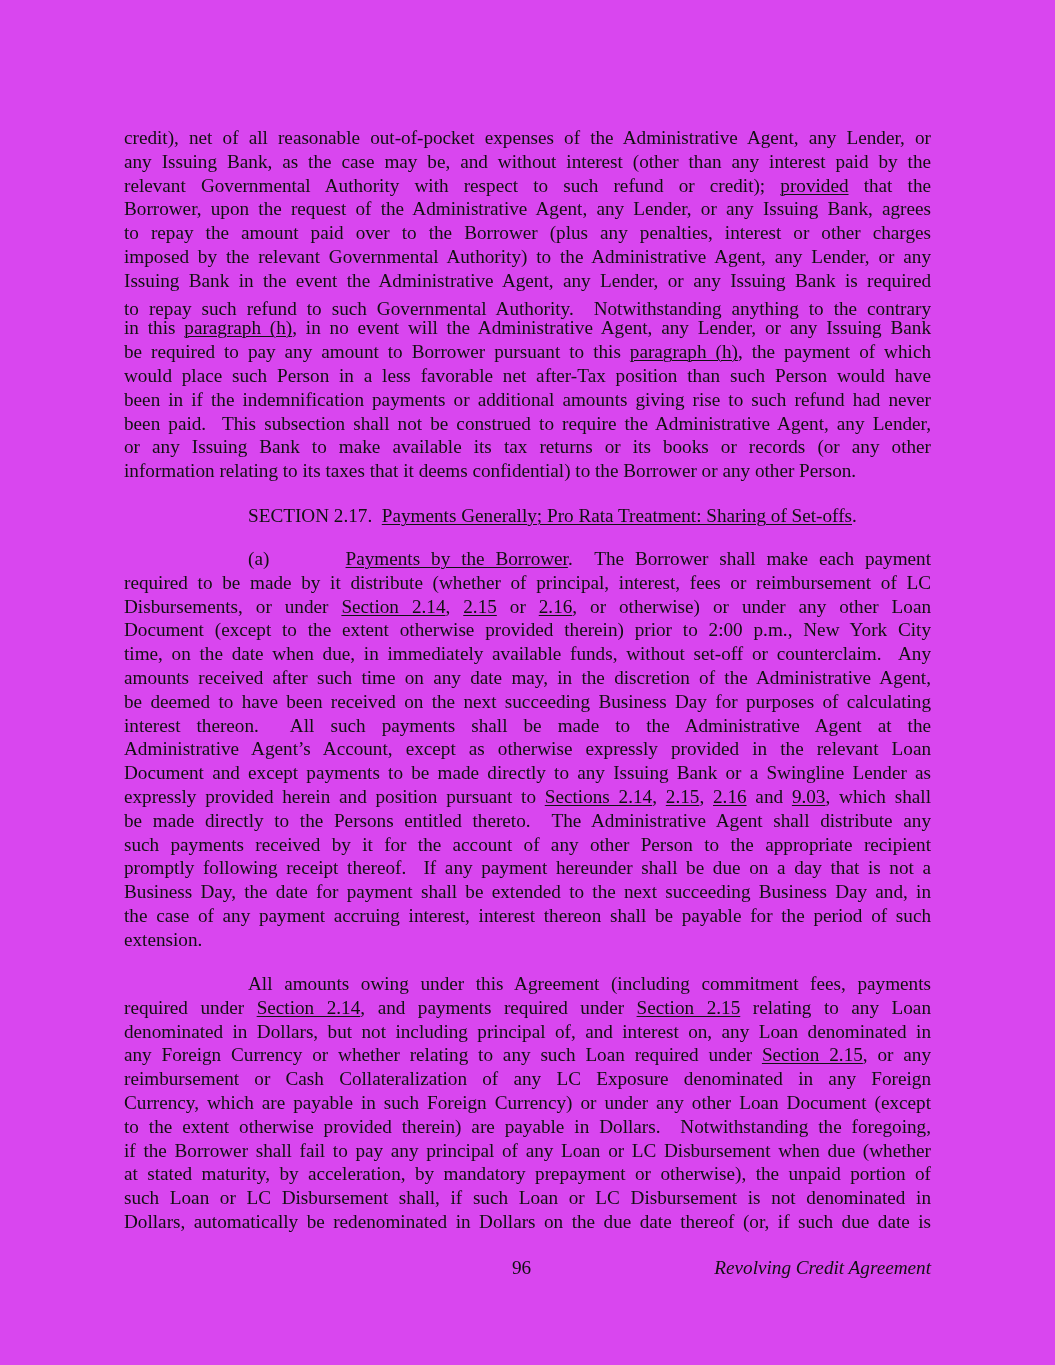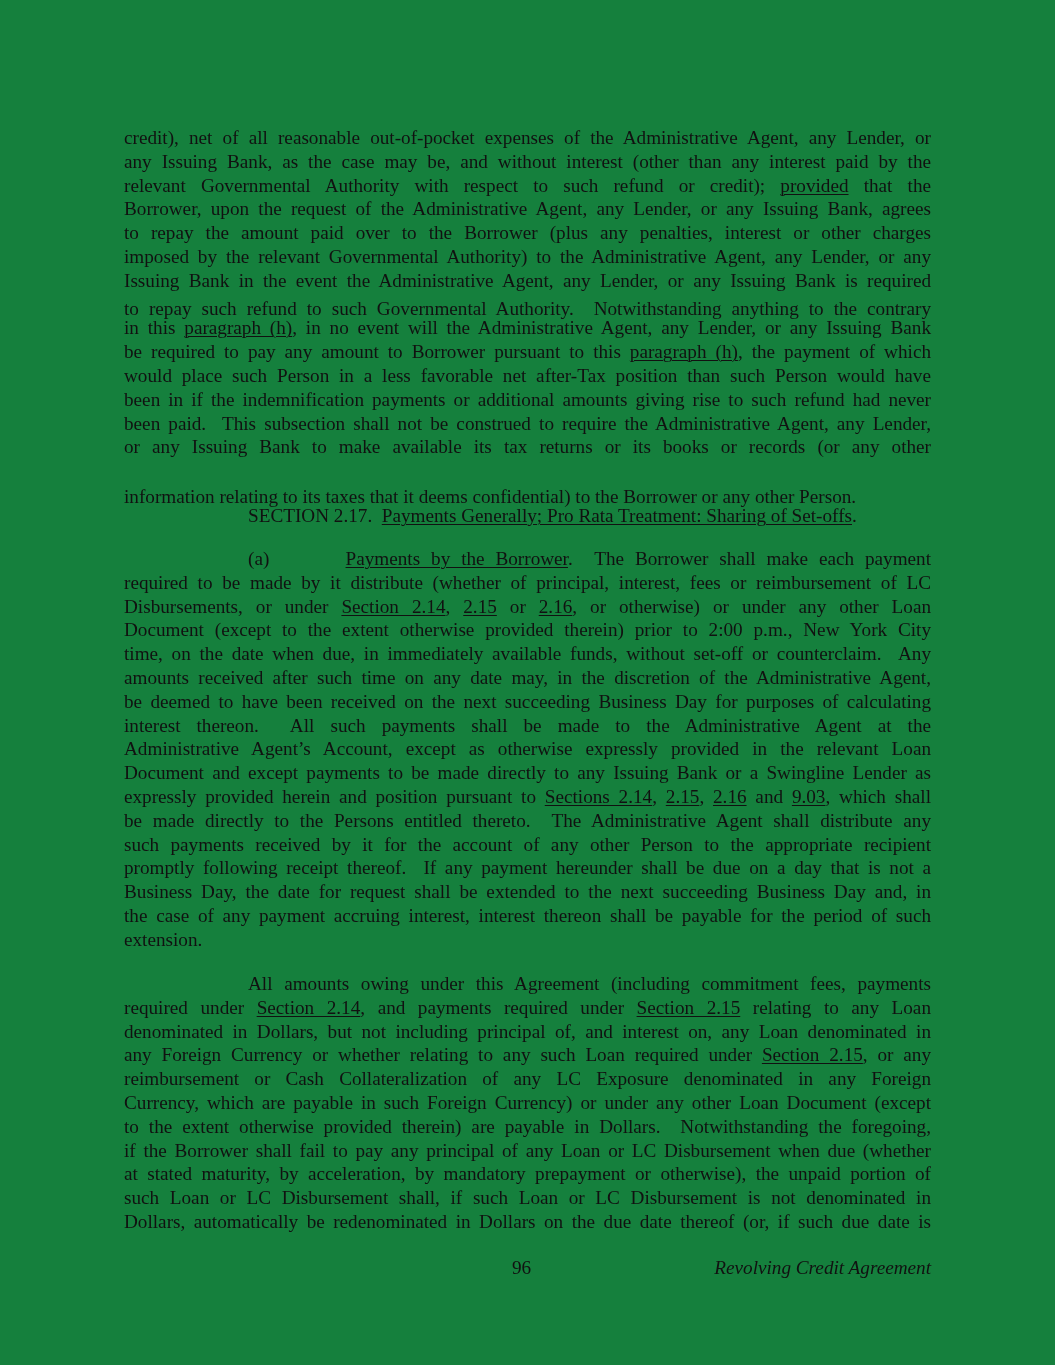--- a/index.html
+++ b/index.html
@@ -1,19 +1,19 @@
 <!DOCTYPE html>
 <html><head>
 <meta charset="utf-8">
 <style>
   html, body { margin: 0; padding: 0; background: #ffffff; }
   body { width: 1055px; height: 1365px; position: relative; overflow: hidden; }
   .page {
     position: absolute; left: 0; top: 0; width: 1055px; height: 1365px;
-    background: #15803d; color: #111111;
+    background: #d946ef; color: #111111;
     font-family: "Liberation Serif", "DejaVu Serif", serif;
     font-size: 19.2px;
   }
   .line {
     position: absolute; left: 124px; width: 807px;
     height: 24px; line-height: 24px;
     white-space: nowrap;
     text-align: justify; text-align-last: justify;
   }
   .line.last { text-align-last: left; }
@@ -33,37 +33,37 @@
       <div class="line" style="top: 221.2px;"><span>to repay the amount paid over to the Borrower (plus any penalties, interest or other charges</span></div>
       <div class="line" style="top: 245px;"><span>imposed by the relevant Governmental Authority) to the Administrative Agent, any Lender, or any</span></div>
       <div class="line" style="top: 268.8px;"><span>Issuing Bank in the event the Administrative Agent, any Lender, or any Issuing Bank is required</span></div>
       <div class="line" style="top: 297px;"><span>to repay such refund to such Governmental Authority.&nbsp; Notwithstanding anything to the contrary</span></div>
       <div class="line" style="top: 316.4px;"><span>in this </span><span class="u">paragraph (h)</span><span>, in no event will the Administrative Agent, any Lender, or any Issuing Bank</span></div>
       <div class="line" style="top: 340.2px;"><span>be required to pay any amount to Borrower pursuant to this </span><span class="u">paragraph (h)</span><span>, the payment of which</span></div>
       <div class="line" style="top: 364px;"><span>would place such Person in a less favorable net after-Tax position than such Person would have</span></div>
       <div class="line" style="top: 387.8px;"><span>been in if the indemnification payments or additional amounts giving rise to such refund had never</span></div>
       <div class="line" style="top: 411.6px;"><span>been paid.&nbsp; This subsection shall not be construed to require the Administrative Agent, any Lender,</span></div>
       <div class="line" style="top: 435.4px;"><span>or any Issuing Bank to make available its tax returns or its books or records (or any other</span></div>
-      <div class="line last" style="top: 459.2px; margin-top: 26px;"><span>information relating to its taxes that it deems confidential) to the Borrower or any other Person.</span></div>
+      <div class="line last" style="top: 459.2px;"><span>information relating to its taxes that it deems confidential) to the Borrower or any other Person.</span></div>
       <div class="line last" style="top: 504px; left: 248px; width: 683px;"><span>SECTION 2.17.&nbsp; </span><span class="u">Payments Generally; Pro Rata Treatment: Sharing of Set-offs</span><span>.</span></div>
       <div class="line" style="top: 547px; left: 248px; width: 683px;"><span>(a)&nbsp;&nbsp;&nbsp;&nbsp;&nbsp;&nbsp;&nbsp;</span><span class="u">Payments by the Borrower</span><span>.&nbsp; The Borrower shall make each payment</span></div>
       <div class="line" style="top: 570.8px;"><span>required to be made by it distribute (whether of principal, interest, fees or reimbursement of LC</span></div>
       <div class="line" style="top: 594.6px;"><span>Disbursements, or under </span><span class="u">Section 2.14</span><span>, </span><span class="u">2.15</span><span> or </span><span class="u">2.16</span><span>, or otherwise) or under any other Loan</span></div>
       <div class="line" style="top: 618.4px; font-family: Liberation Serif, serif;"><span>Document (except to the extent otherwise provided therein) prior to 2:00 p.m., New York City</span></div>
       <div class="line" style="top: 642.2px;"><span>time, on the date when due, in immediately available funds, without set-off or counterclaim.&nbsp; Any</span></div>
       <div class="line" style="top: 666px;"><span>amounts received after such time on any date may, in the discretion of the Administrative Agent,</span></div>
       <div class="line" style="top: 689.8px;"><span>be deemed to have been received on the next succeeding Business Day for purposes of calculating</span></div>
       <div class="line" style="top: 713.6px;"><span>interest thereon.&nbsp; All such payments shall be made to the Administrative Agent at the</span></div>
       <div class="line" style="top: 737.4px;"><span>Administrative Agent’s Account, except as otherwise expressly provided in the relevant Loan</span></div>
       <div class="line" style="top: 761.2px;"><span>Document and except payments to be made directly to any Issuing Bank or a Swingline Lender as</span></div>
       <div class="line" style="top: 785px;"><span>expressly provided herein and position pursuant to </span><span class="u">Sections 2.14</span><span>, </span><span class="u">2.15</span><span>, </span><span class="u">2.16</span><span> and </span><span class="u">9.03</span><span>, which shall</span></div>
       <div class="line" style="top: 808.8px;"><span>be made directly to the Persons entitled thereto.&nbsp; The Administrative Agent shall distribute any</span></div>
       <div class="line" style="top: 832.6px;"><span>such payments received by it for the account of any other Person to the appropriate recipient</span></div>
       <div class="line" style="top: 856.4px;"><span>promptly following receipt thereof.&nbsp; If any payment hereunder shall be due on a day that is not a</span></div>
-      <div class="line" style="top: 880.2px;"><span>Business Day, the date for request shall be extended to the next succeeding Business Day and, in</span></div>
+      <div class="line" style="top: 880.2px;"><span>Business Day, the date for payment shall be extended to the next succeeding Business Day and, in</span></div>
       <div class="line" style="top: 904px;"><span>the case of any payment accruing interest, interest thereon shall be payable for the period of such</span></div>
       <div class="line last" style="top: 927.8px;"><span>extension.</span></div>
       <div class="line" style="top: 972px; left: 248px; width: 683px;"><span>All amounts owing under this Agreement (including commitment fees, payments</span></div>
       <div class="line" style="top: 995.8px;"><span>required under </span><span class="u">Section 2.14</span><span>, and payments required under </span><span class="u">Section 2.15</span><span> relating to any Loan</span></div>
       <div class="line" style="top: 1019.6px;"><span>denominated in Dollars, but not including principal of, and interest on, any Loan denominated in</span></div>
       <div class="line" style="top: 1043.4px;"><span>any Foreign Currency or whether relating to any such Loan required under </span><span class="u">Section 2.15</span><span>, or any</span></div>
       <div class="line" style="top: 1067.2px;"><span>reimbursement or Cash Collateralization of any LC Exposure denominated in any Foreign</span></div>
       <div class="line" style="top: 1091px;"><span>Currency, which are payable in such Foreign Currency) or under any other Loan Document (except</span></div>
       <div class="line" style="top: 1114.8px;"><span>to the extent otherwise provided therein) are payable in Dollars.&nbsp; Notwithstanding the foregoing,</span></div>
       <div class="line" style="top: 1138.6px;"><span>if the Borrower shall fail to pay any principal of any Loan or LC Disbursement when due (whether</span></div>

